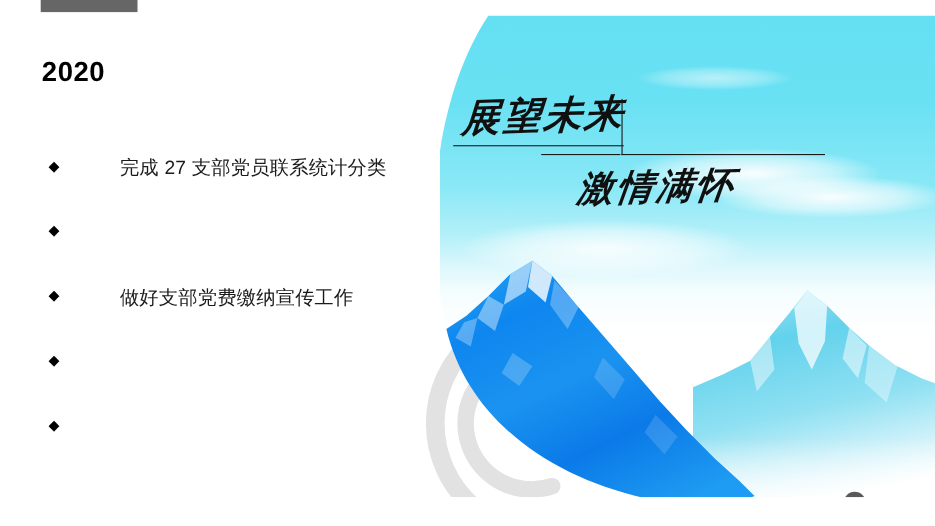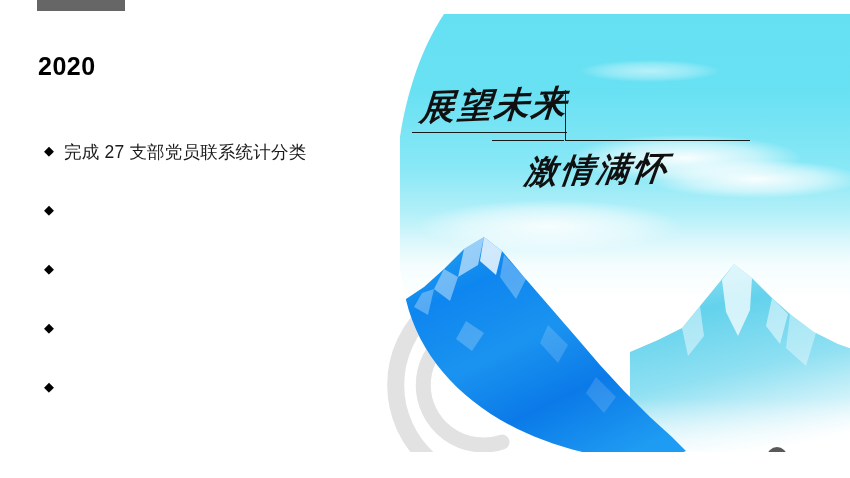--- a/index.html
+++ b/index.html
@@ -59,20 +59,21 @@
     font-size: 13px;
     line-height: 1;
     color: #000000;
     transform: translateY(-1px);
   }
   .bullet-text {
     font-size: 17.5px;
     color: #1a1a1a;
     white-space: nowrap;
     letter-spacing: 0.2px;
+    margin-left: 45px;
   }
 
   
   .watermark {
     position: absolute;
     left: 370px;
     top: 280px;
     width: 210px;
     height: 210px;
     pointer-events: none;
@@ -269,20 +270,21 @@
       <span class="bullet-marker">◆</span>
       <span class="bullet-text">完成 27 支部党员联系统计分类</span>
     </div>
 
     <div class="bullet-row">
       <span class="bullet-marker">◆</span>
     </div>
 
     <div class="bullet-row">
       <span class="bullet-marker">◆</span>
+      <span class="bullet-text">做好支部党费缴纳宣传工作</span>
     </div>
 
     <div class="bullet-row">
       <span class="bullet-marker">◆</span>
     </div>
 
     <div class="bullet-row">
       <span class="bullet-marker">◆</span>
     </div>
 

